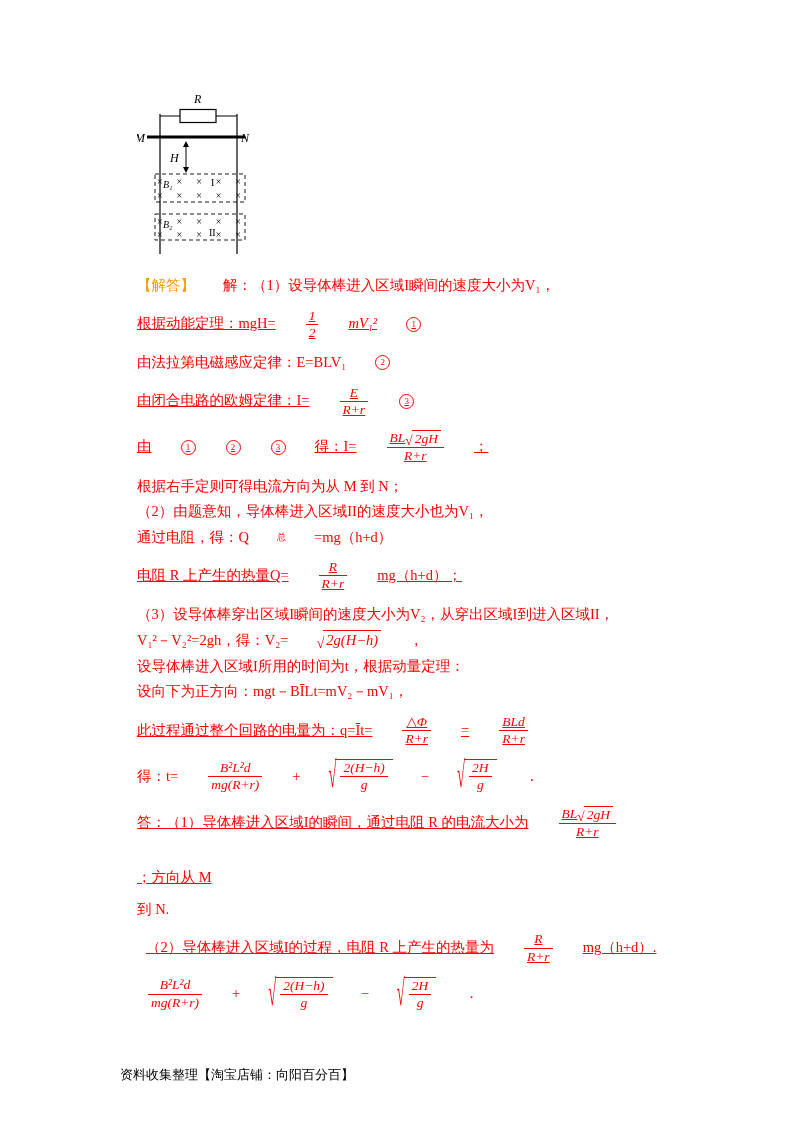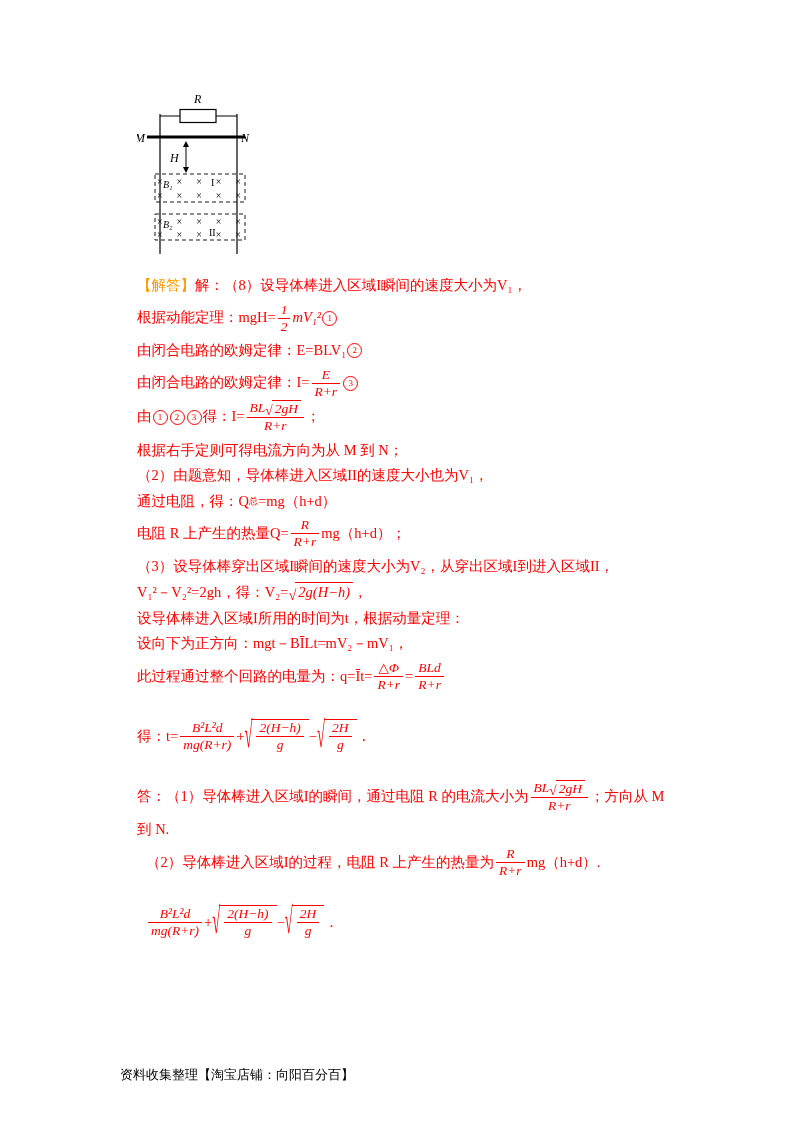--- a/index.html
+++ b/index.html
@@ -5,23 +5,23 @@
   html,body { margin:0; padding:0; background:#fff; }
   .page {
     position:relative; width:800px; height:1132px; background:#ffffff;
     font-family:"Liberation Serif","DejaVu Serif",serif; overflow:hidden;
   }
   .content {
     position:absolute; left:137px; top:86px; width:552px;
     color:var(--red,#ff0000); font-size:14.5px;
   }
   .diagram-wrap { margin:0 0 14px 0; color:#000; }
-  .line { display:flex; flex-wrap:wrap; align-items:center; margin:6px 0; line-height:1.35; }
-  .line.tall { margin:0 0; }
-  .line.xtall { margin:26px 0; }
+  .line { display:flex; flex-wrap:wrap; align-items:center; margin:6px 0; line-height:1.35;gap:28px; }
+  .line.tall { margin:12px 0;text-decoration:underline; }
+  .line.xtall { margin:12px 0; }
   .indent { padding-left:9px; }
   .ans-label { color:var(--orange,#ff9900); }
   .mathrun { font-style:italic; }
   .subsm { font-size:9px; vertical-align:-4px; }
   .circ {
     display:inline-block; width:13px; height:13px; border:1px solid currentColor;
     border-radius:50%; font-size:9px; line-height:13px; text-align:center;
     vertical-align:2px; margin:0 1px; font-style:normal;
   }
   .frac { display:inline-block; vertical-align:middle; text-align:center; font-style:italic; padding:0 2px; }
@@ -76,35 +76,35 @@
         <rect x="18" y="128" width="90" height="26" fill="none" stroke="#000" stroke-width="0.9" stroke-dasharray="4 3"></rect>
         <text x="20" y="139" class="dcross" fill="#000" textLength="84" lengthAdjust="spacing">× × × × ×</text>
         <text x="20" y="152" class="dcross" fill="#000" textLength="84" lengthAdjust="spacing">× × × × ×</text>
         <text x="26" y="142" class="dsmall" fill="#000">B₂</text>
         <text x="72" y="150" class="droman" fill="#000">II</text>
       </svg>
     </div>
 
     <div class="line">
       <span class="ans-label">【解答】</span>
-        <span>解：（8）设导体棒进入区域I瞬间的速度大小为V₁，</span>
+        <span>解：（1）设导体棒进入区域I瞬间的速度大小为V₁，</span>
     </div>
 
     <div class="line tall">
       <span>根据动能定理：mgH=</span>
         <span class="frac">
           <span class="num">1</span>
           <span class="den">2</span>
         </span>
         <span class="mathrun">mV₁²</span>
         <span class="circ">1</span>
     </div>
 
     <div class="line">
-      <span>由闭合电路的欧姆定律：E=BLV₁</span>
+      <span>由法拉第电磁感应定律：E=BLV₁</span>
         <span class="circ">2</span>
     </div>
 
     <div class="line tall">
       <span>由闭合电路的欧姆定律：I=</span>
         <span class="frac">
           <span class="num">E</span>
           <span class="den">R+r</span>
         </span>
         <span class="circ">3</span>

